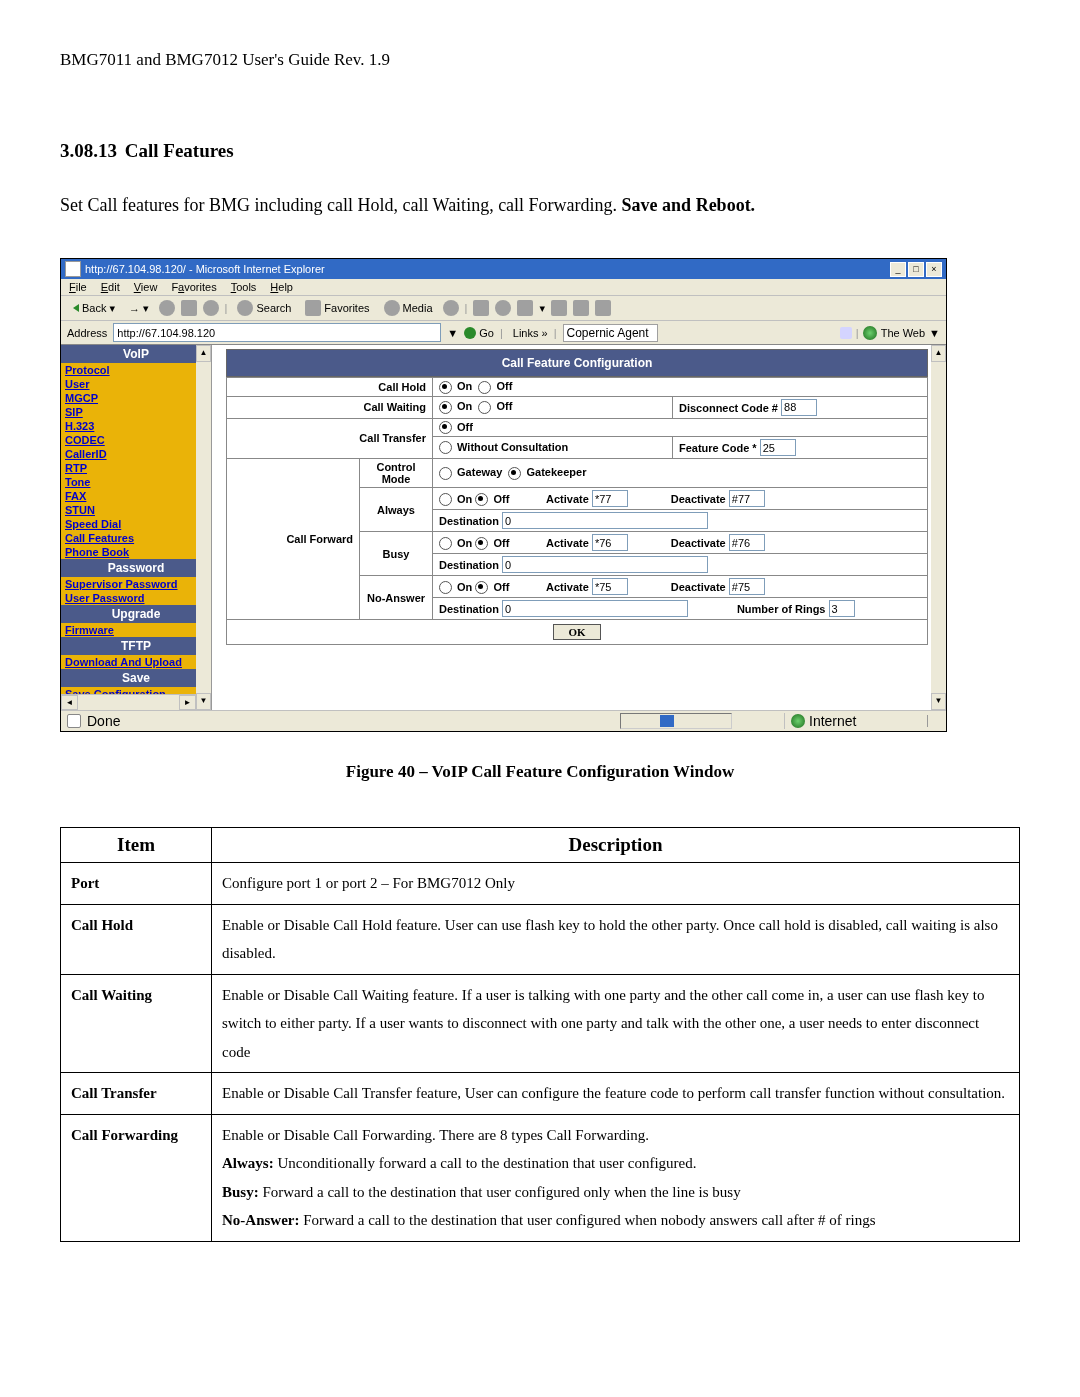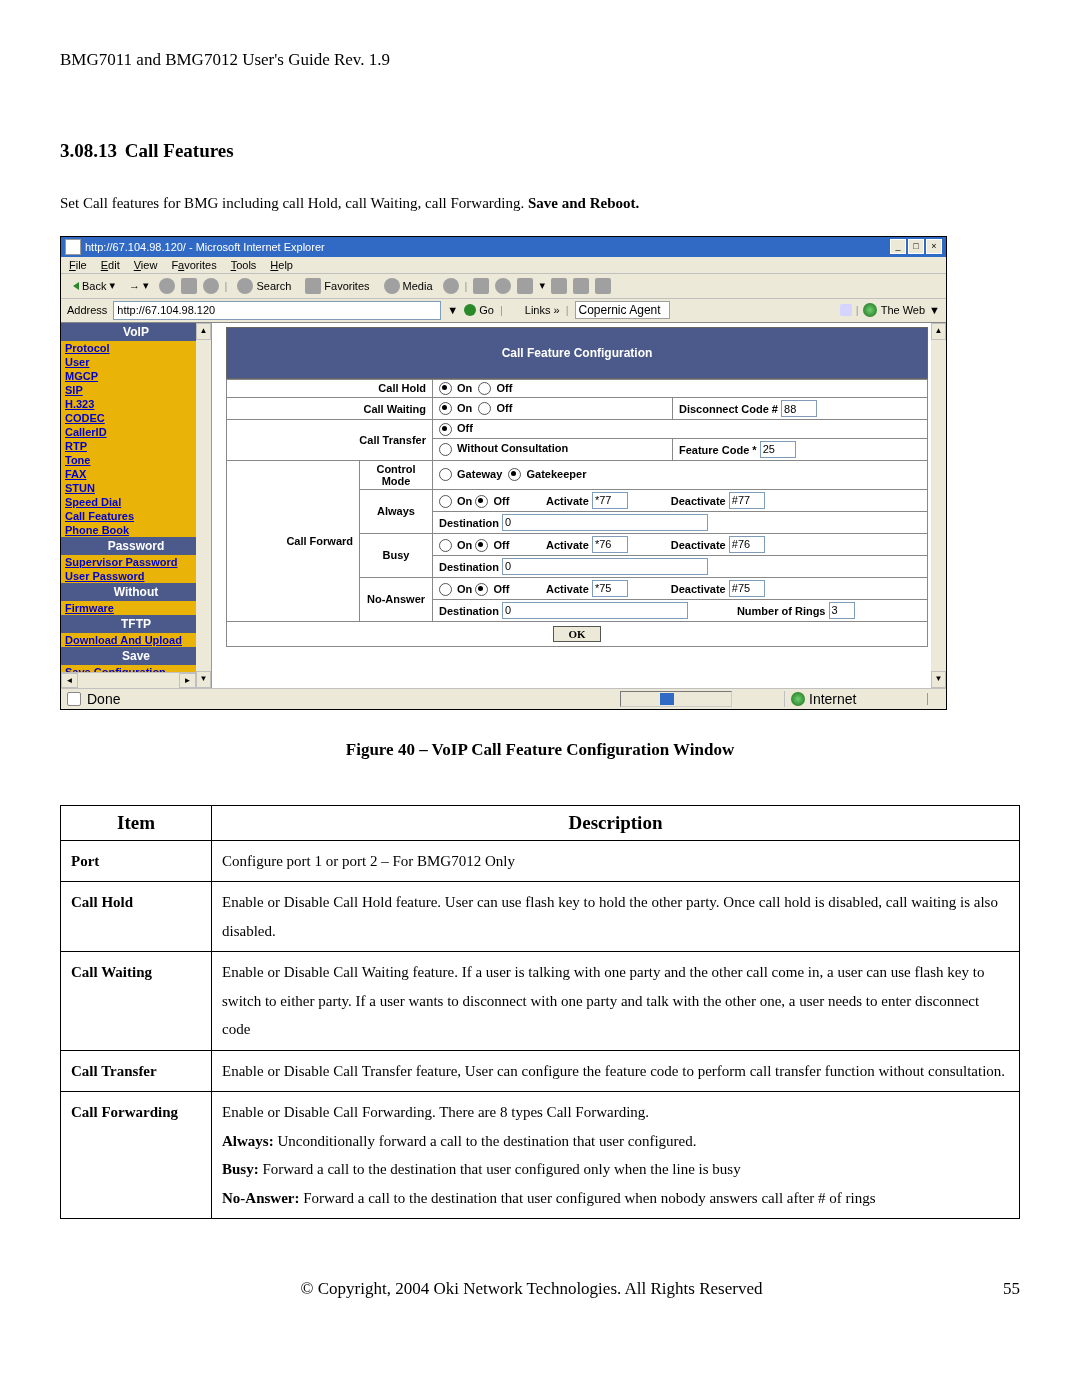--- a/index.html
+++ b/index.html
@@ -1,56 +1,56 @@
 <!DOCTYPE html>
 <html><head>
 <meta charset="utf-8">
 <style>
   html,body{margin:0;padding:0;background:#fff;font-family:Times,serif;color:#000}
   .page{width:1080px;margin:0 auto;padding:50px 60px 30px 60px;box-sizing:border-box}
   .hdr{font-size:17px;margin-bottom:70px}
   h2{font-size:19px;font-weight:bold;margin:0 0 30px 0}
   .secnum{display:inline-block;width:60px}
-  .intro{font-size:15px;margin-bottom:21px;line-height:1.5}
+  .intro{font-size:18px;margin-bottom:39px;line-height:1.5}
   .ie{width:885px;margin:0 0 30px 0;border:1px solid #000;background:#ece9d8;font-family:Tahoma,Arial,sans-serif;font-size:11px}
   .ie .titlebar{background:#316ac5;color:#fff;display:flex;align-items:center;height:20px;padding:0 4px;font-size:11px}
   .ie .titlebar .ticon{width:14px;height:14px;background:#fff;border:1px solid #999;margin-right:4px}
   .ie .titlebar .title{flex:1}
   .wbtns{display:flex;gap:2px}
   .wbtns span{width:14px;height:13px;background:#ece9d8;border:1px solid #fff;color:#000;font-size:9px;line-height:13px;text-align:center;font-family:Marlett,Arial}
   .menubar{display:flex;gap:14px;padding:2px 8px;background:#ece9d8;border-bottom:1px solid #c0c0c0}
   .menubar span{cursor:default}
   .menubar span u{text-decoration:underline}
   .toolbar{display:flex;align-items:center;gap:6px;padding:3px 8px;background:#ece9d8;border-bottom:1px solid #c0c0c0;font-size:11px}
   .tbtn{display:flex;align-items:center;gap:3px;padding:1px 4px}
   .ticon2{width:16px;height:16px;border-radius:50%;background:#a0a0a0;display:inline-block}
   .ticon2.square{border-radius:2px}
   .ticon2.green{background:#2a8a2a}
   .arrow-left{width:0;height:0;border-top:4px solid transparent;border-bottom:4px solid transparent;border-right:6px solid #2a8a2a}
   .addrbar{display:flex;align-items:center;gap:6px;padding:2px 6px;background:#ece9d8;border-bottom:1px solid #888}
   .addrbar .lbl{}
   .addrbar input.addr{flex:0 0 320px;height:17px;font-size:11px;padding:0 3px;border:1px solid #7f9db9}
   .addrbar .go{display:flex;align-items:center;gap:3px}
-  .addrbar .links{margin-left:16px}
+  .addrbar .links{margin-left:4px}
   .copernic{border:1px solid #a0a0a0;height:16px;width:90px;background:#fff;font-size:12px;padding-left:3px;line-height:16px}
   .theweb{margin-left:auto;display:flex;align-items:center;gap:4px}
   .globe{width:14px;height:14px;border-radius:50%;background:radial-gradient(#6dd06d,#1a6a1a);display:inline-block}
   .content{display:flex;background:#fff;height:365px;position:relative}
   .sidebar{width:150px;background:#eab308;border-right:1px solid #999;font-size:11px;overflow:hidden;position:relative}
   .sidebar .section{background:#4b5a8a;color:#fff;font-weight:bold;text-align:center;padding:2px 0;font-size:12px}
   .sidebar a.navlink{display:block;color:#0000cc;text-decoration:underline;font-weight:bold;padding:1px 4px;font-size:11px;cursor:pointer}
   .sidebar .vscroll{position:absolute;right:0;top:0;bottom:0;width:15px;background:#ece9d8;display:flex;flex-direction:column}
   .vscroll .arrow{height:15px;background:#ece9d8;border:1px solid #c0c0c0;font-size:8px;text-align:center;line-height:13px}
   .vscroll .track{flex:1;background:#ece9d8}
   .hscroll{height:15px;background:#ece9d8;display:flex;border-top:1px solid #c0c0c0}
   .hscroll .arrow{width:15px;border:1px solid #c0c0c0;text-align:center;font-size:8px;line-height:13px}
   .hscroll .track{flex:1}
   .main{flex:1;background:#fff;overflow:hidden;position:relative;padding:4px 18px 0 14px}
   .main .vscroll{position:absolute;right:0;top:0;bottom:0}
-  .cfgtitle{background:#4b5a8a;color:#fff;font-weight:bold;text-align:center;padding:18px 0;font-size:12px;border:1px solid #666}
+  .cfgtitle{background:#4b5a8a;color:#fff;font-weight:bold;text-align:center;padding:6px 0;font-size:12px;border:1px solid #666}
   .cfg{width:100%;border-collapse:collapse;font-size:11px;font-family:Tahoma,Arial}
   .cfg td{border:1px solid #888;padding:2px 6px;vertical-align:middle;background:#fff}
   .cfg td.lbl{text-align:right;font-weight:bold;width:120px}
   .cfg td.sublbl{text-align:center;font-weight:bold;width:60px}
   .radio{width:11px;height:11px;border:1px solid #555;border-radius:50%;display:inline-block;vertical-align:middle;margin-right:2px;position:relative;background:#fff}
   .radio.on::after{content:"";position:absolute;left:2px;top:2px;width:5px;height:5px;border-radius:50%;background:#000}
   .tin{border:1px solid #7f9db9;height:15px;font-size:11px;padding:0 2px;width:30px;background:#fff}
   .okbtn{border:1px solid #555;background:#ece9d8;padding:1px 14px;font-size:11px;font-weight:bold;font-family:Tahoma}
   .status{display:flex;align-items:center;gap:6px;padding:2px 6px;background:#ece9d8;border-top:1px solid #c0c0c0;font-size:14px}
   .status .done{flex:1}
@@ -162,21 +162,21 @@
         <a class="navlink">RTP</a>
         <a class="navlink">Tone</a>
         <a class="navlink">FAX</a>
         <a class="navlink">STUN</a>
         <a class="navlink">Speed Dial</a>
         <a class="navlink">Call Features</a>
         <a class="navlink">Phone Book</a>
         <div class="section">Password</div>
         <a class="navlink">Supervisor Password</a>
         <a class="navlink">User Password</a>
-        <div class="section">Without</div>
+        <div class="section">Upgrade</div>
         <a class="navlink">Firmware</a>
         <div class="section">TFTP</div>
         <a class="navlink">Download And Upload</a>
         <div class="section">Save</div>
         <a class="navlink">Save Configuration</a>
         <a class="navlink">Load Default Settings</a>
         <div class="hscroll" style="position:absolute;bottom:0;left:0;right:15px">
           <span class="arrow">◄</span>
             <span class="track"></span>
             <span class="arrow">►</span>
@@ -313,18 +313,13 @@
       <td>
         <span>Enable or Disable Call Forwarding. There are 8 types Call Forwarding.</span><br>
         <b>Always:</b><span> Unconditionally forward a call to the destination that user configured.</span><br>
         <b>Busy:</b><span> Forward a call to the destination that user configured only when the line is busy</span><br>
         <b>No-Answer:</b><span> Forward a call to the destination that user configured when nobody answers call after # of rings</span>
       </td>
     </tr>
   </tbody>
     </table>
 
-  <div class="footer">
-    <span></span>
-    <span>© Copyright, 2004 Oki Network Technologies. All Rights Reserved</span>
-    <span>55</span>
-  </div>
 </div>
 
 </body></html>

